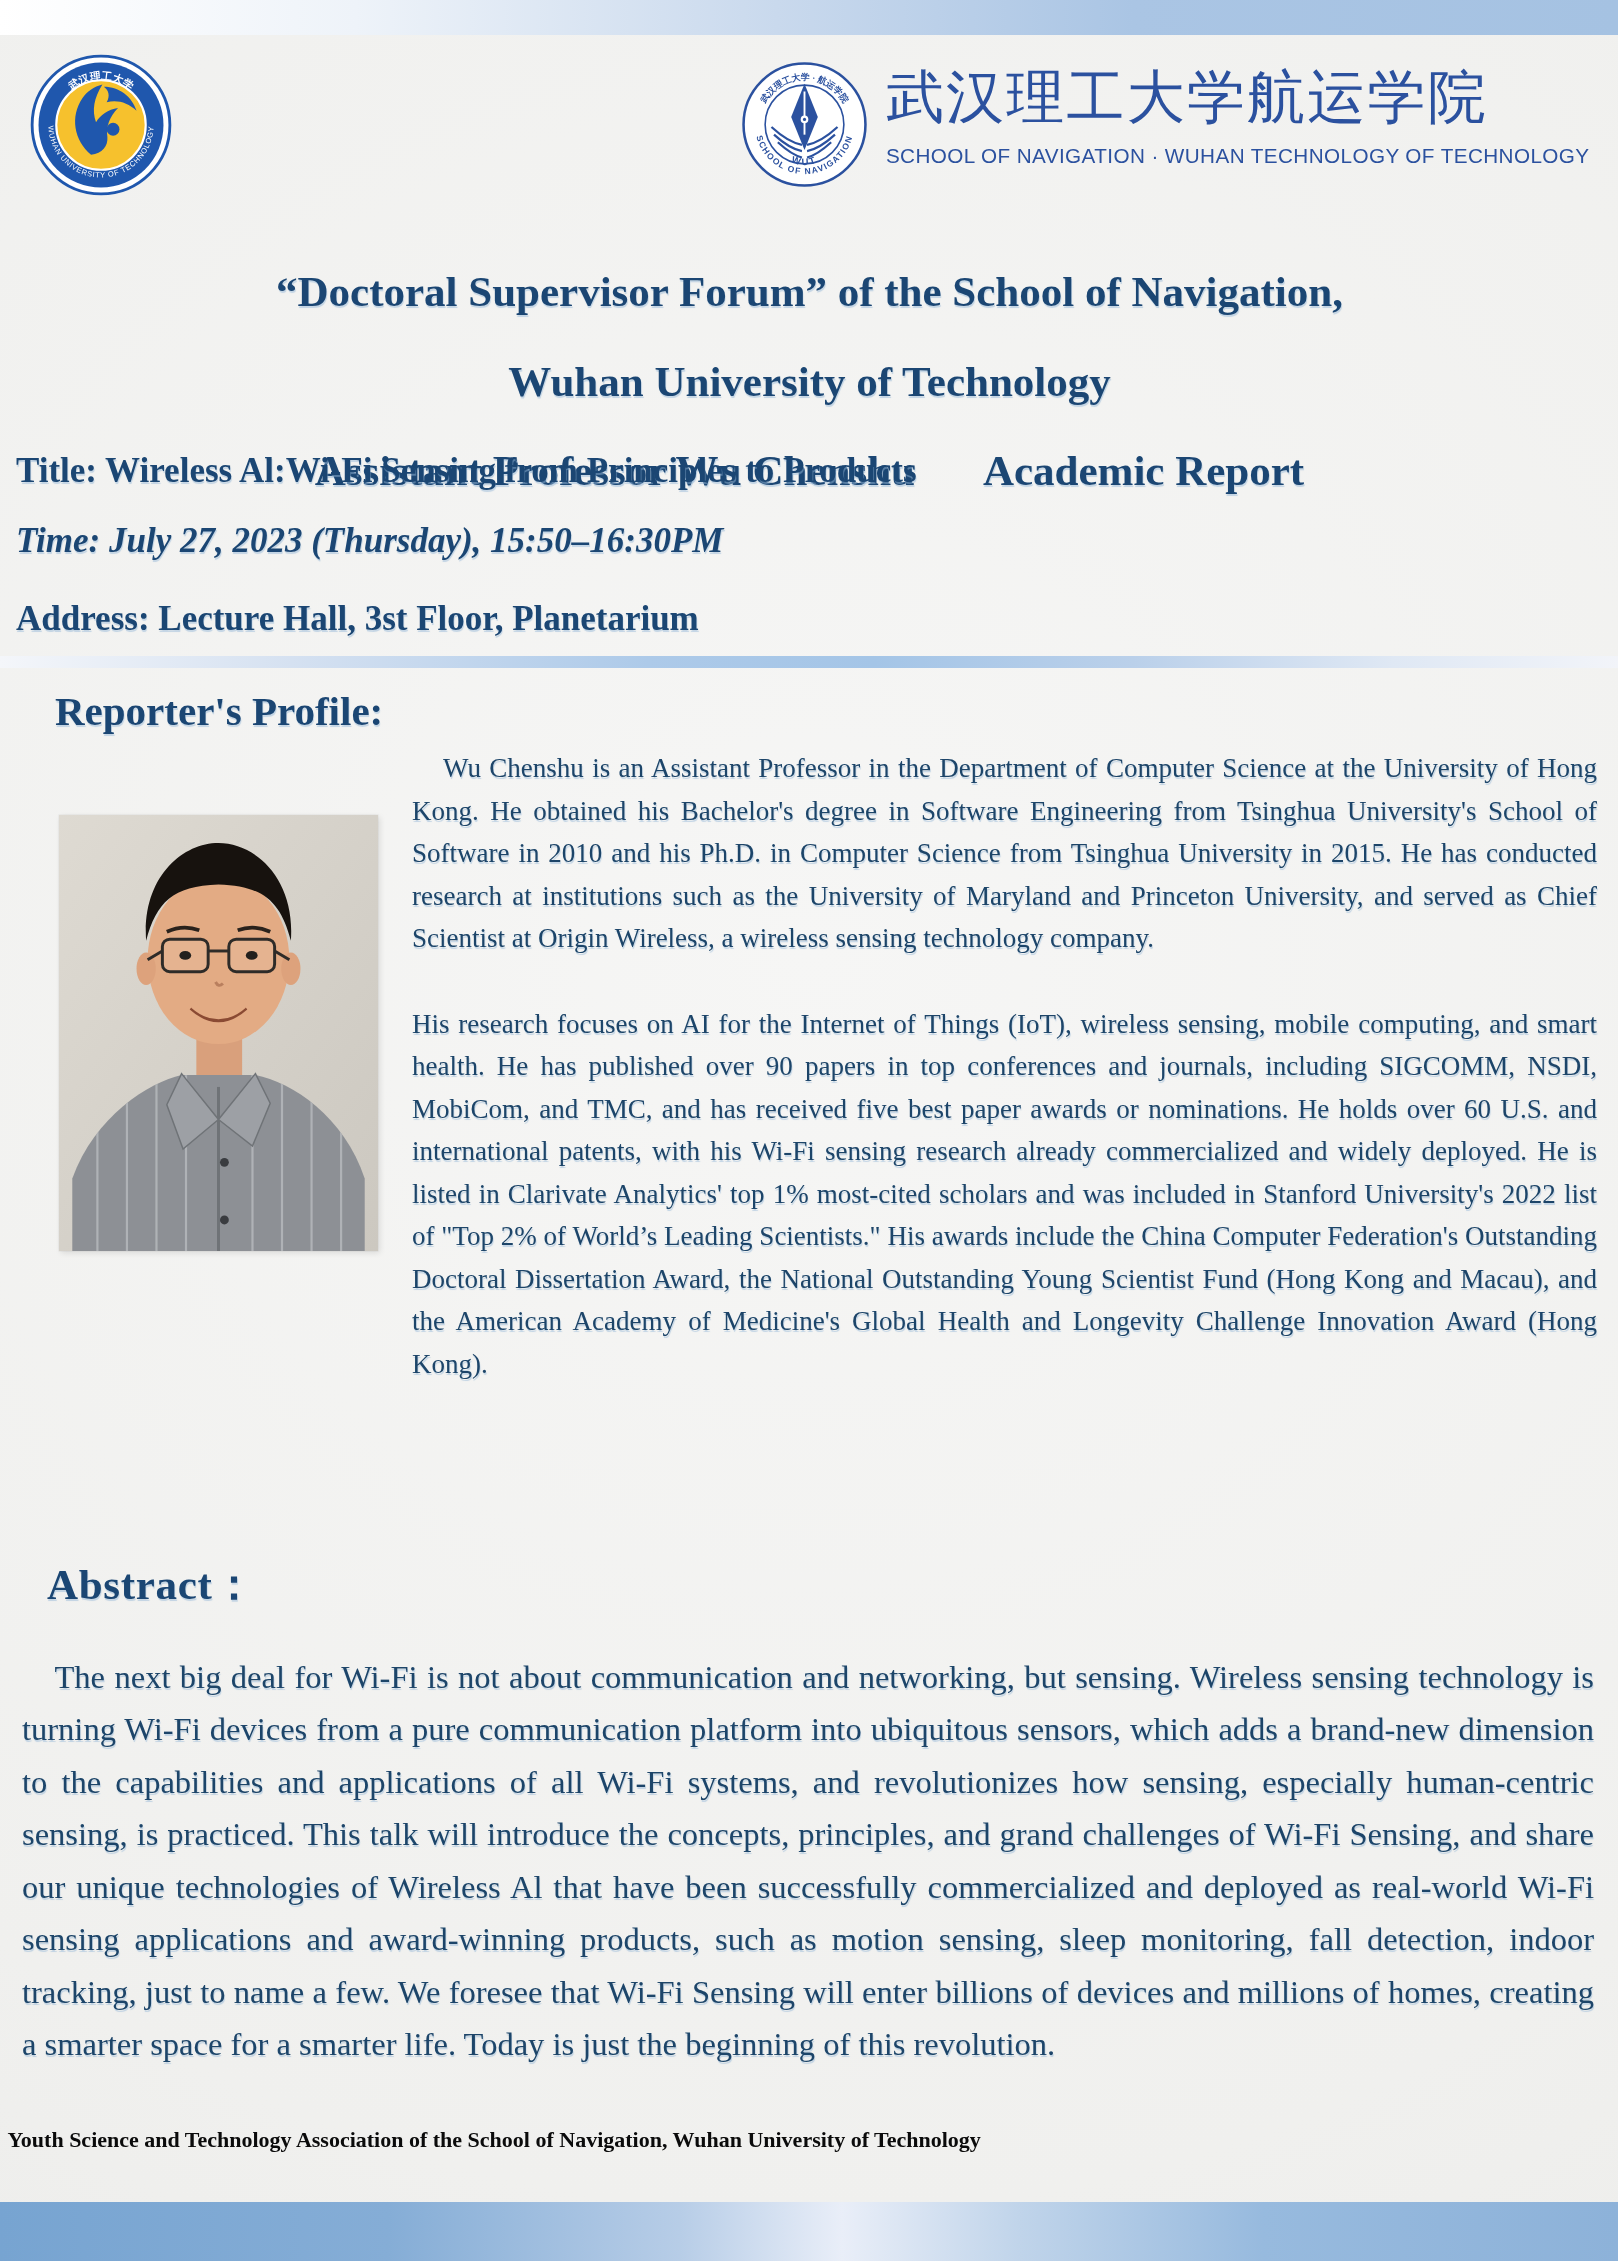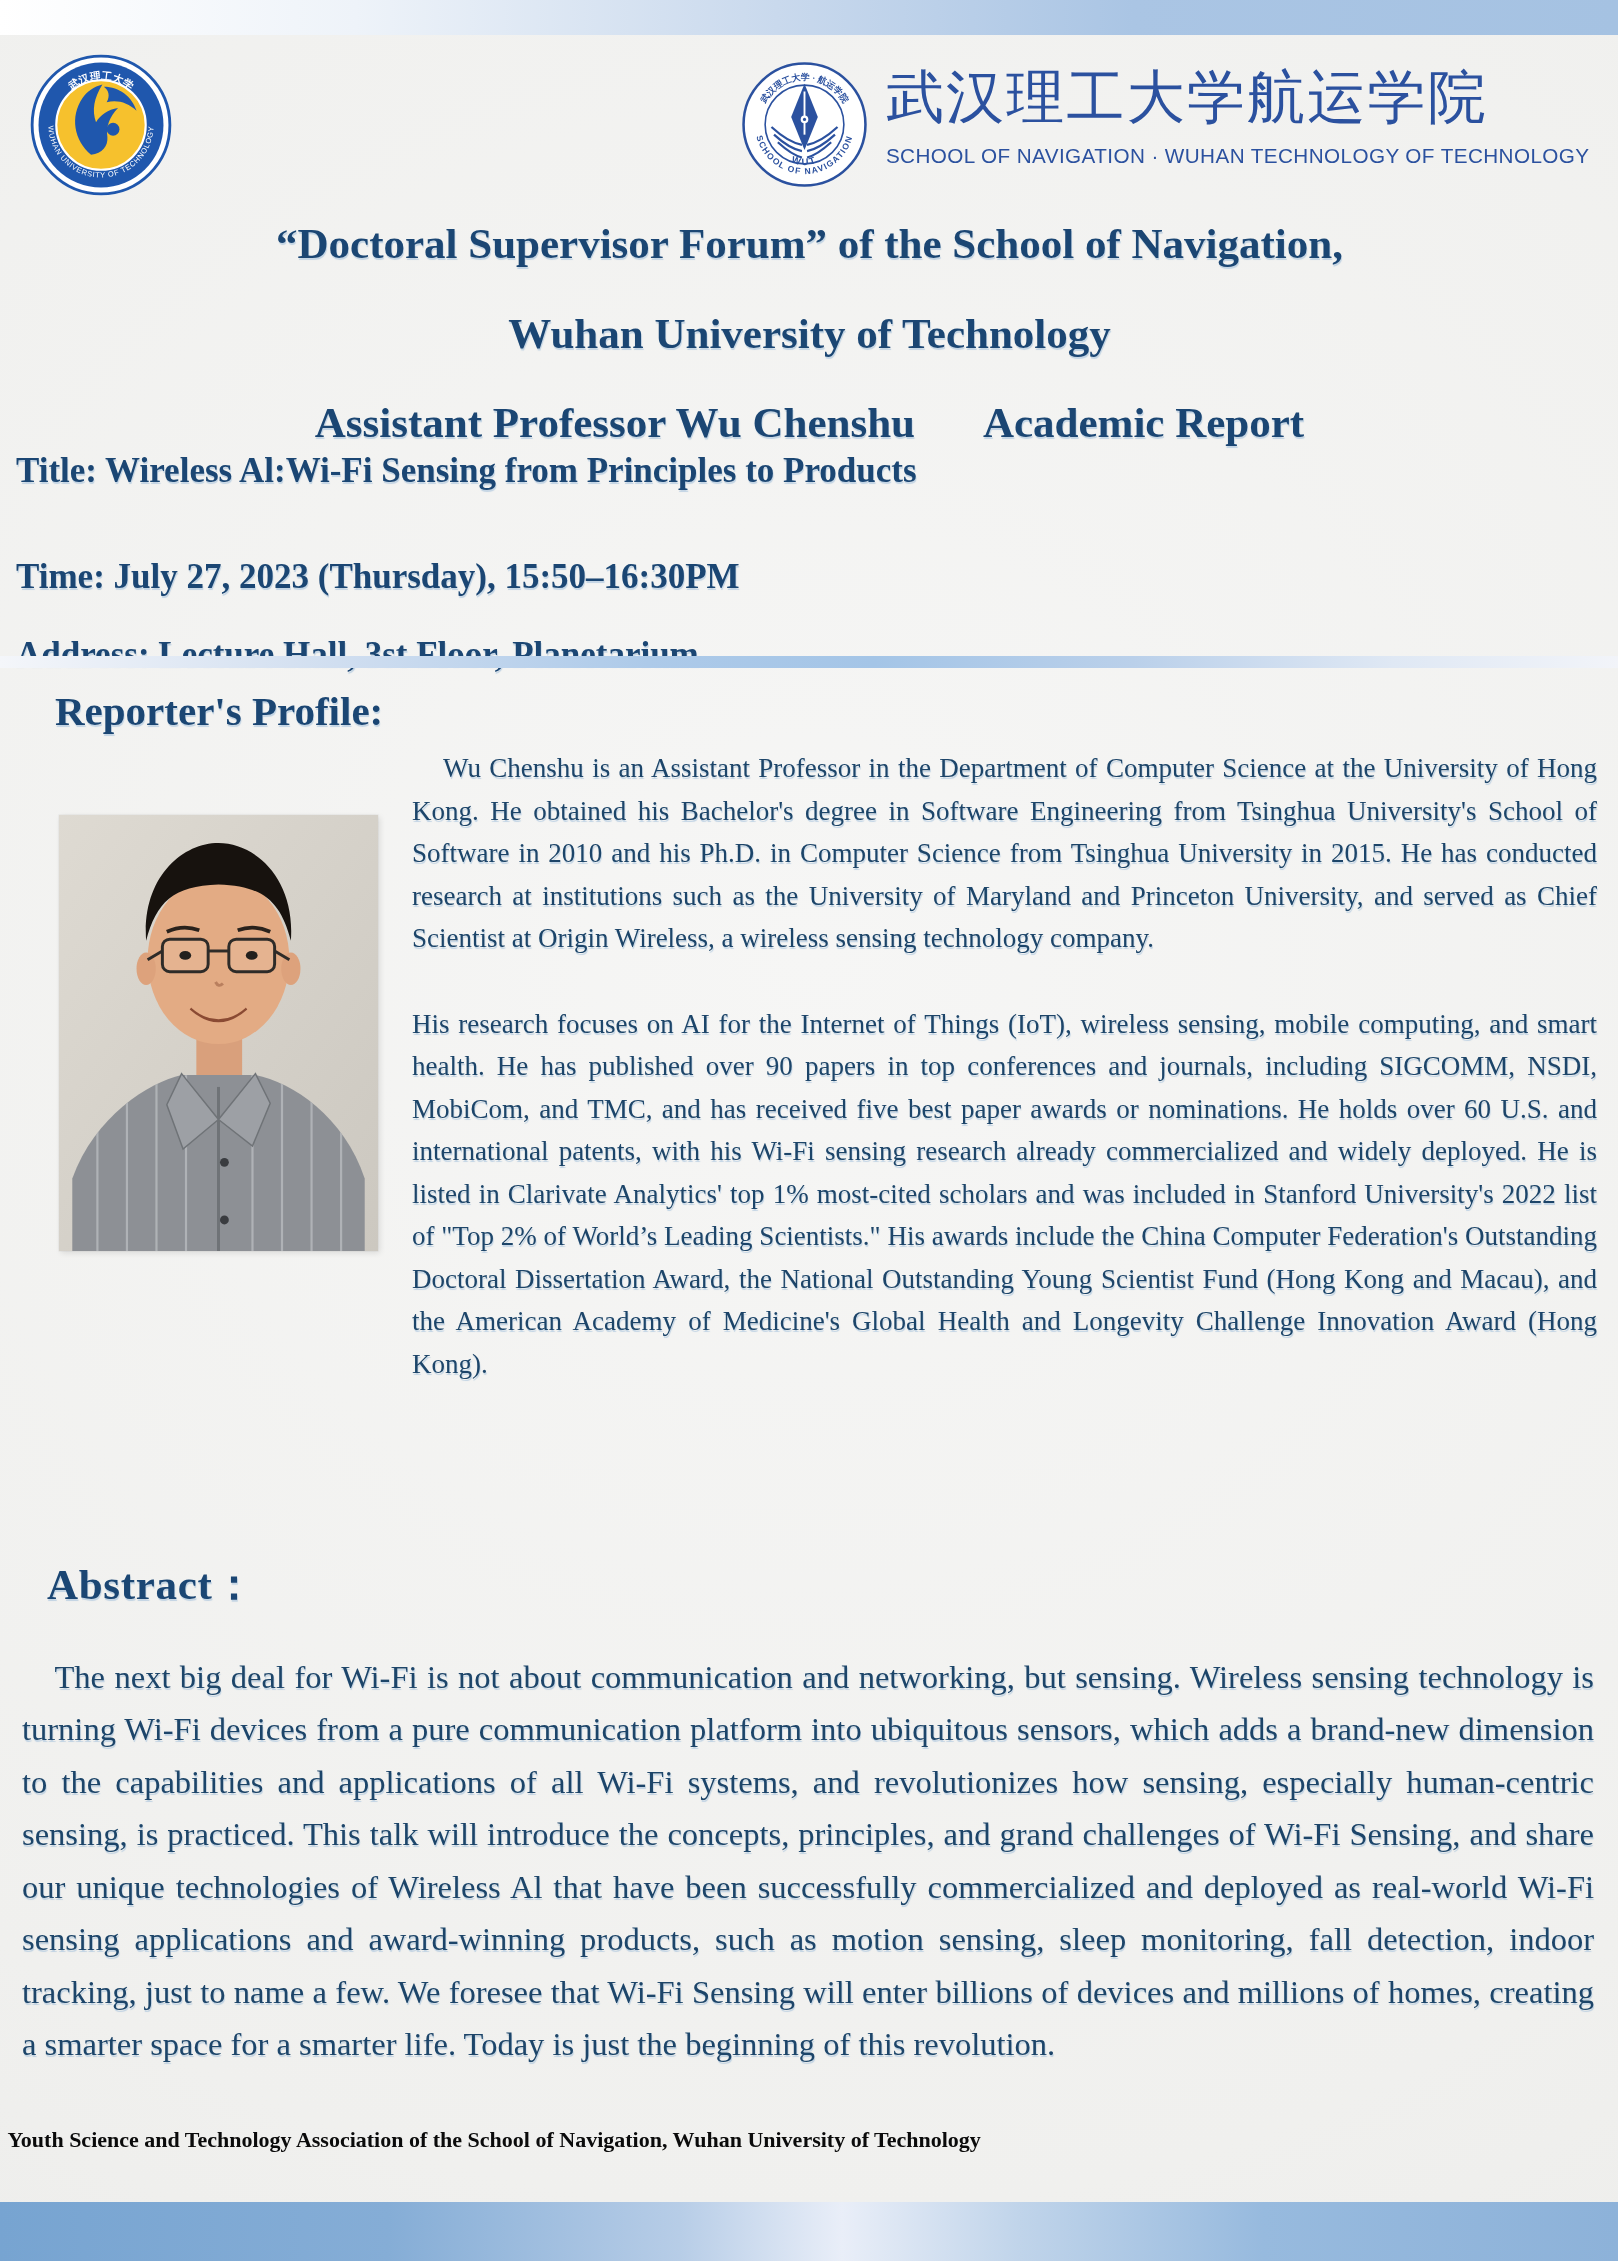--- a/index.html
+++ b/index.html
@@ -49,27 +49,27 @@
     line-height:1.25; letter-spacing:2.2px; white-space:nowrap;
   }
   .nav-en{
     font-family:"Liberation Sans", sans-serif;
     font-size:20.7px; color:#2b519f; letter-spacing:0.4px;
     margin-top:10.3px; white-space:nowrap;
   }
   
   .blue-shadow{ text-shadow:0.7px 2.2px 0.7px rgba(150,183,216,0.5); }
   .titles{ position:absolute; top:220px; left:0; width:100%; text-align:center; color:#1b4673; }
-  .title-line{ font-size:43px; font-weight:bold; line-height:1.1; }
+  .title-line{ font-size:43px; font-weight:bold; line-height:1.1;margin-top:48px; }
   .title-line.l2{ margin-top:43px; }
   .title-line.l3{ margin-top:41px; display:flex; justify-content:center; gap:68px; }
   
   .details{ position:absolute; top:452px; left:0; width:100%; padding-left:16px; color:#1b4673; }
   .detail-line{ font-size:35px; font-weight:bold; line-height:1.1; }
-  .detail-line.d2{ margin-top:67px; }
+  .detail-line.d2{ margin-top:31px;font-style:italic; }
   .detail-line.d3{ margin-top:40px; }
   
   .divider{
     position:absolute; top:656px; left:0; width:100%; height:11.8px;
     background:linear-gradient(to right,#f4f6fa 0%,#d5e1f1 18%,#adcae9 40%,#a4c5e7 54%,#bad0ea 70%,#dfe8f4 86%,#f2f4f9 100%);
   }
   
   .profile-heading{
     position:absolute; top:687px; left:55px;
     font-size:41px; font-weight:bold; color:#1b4673;

